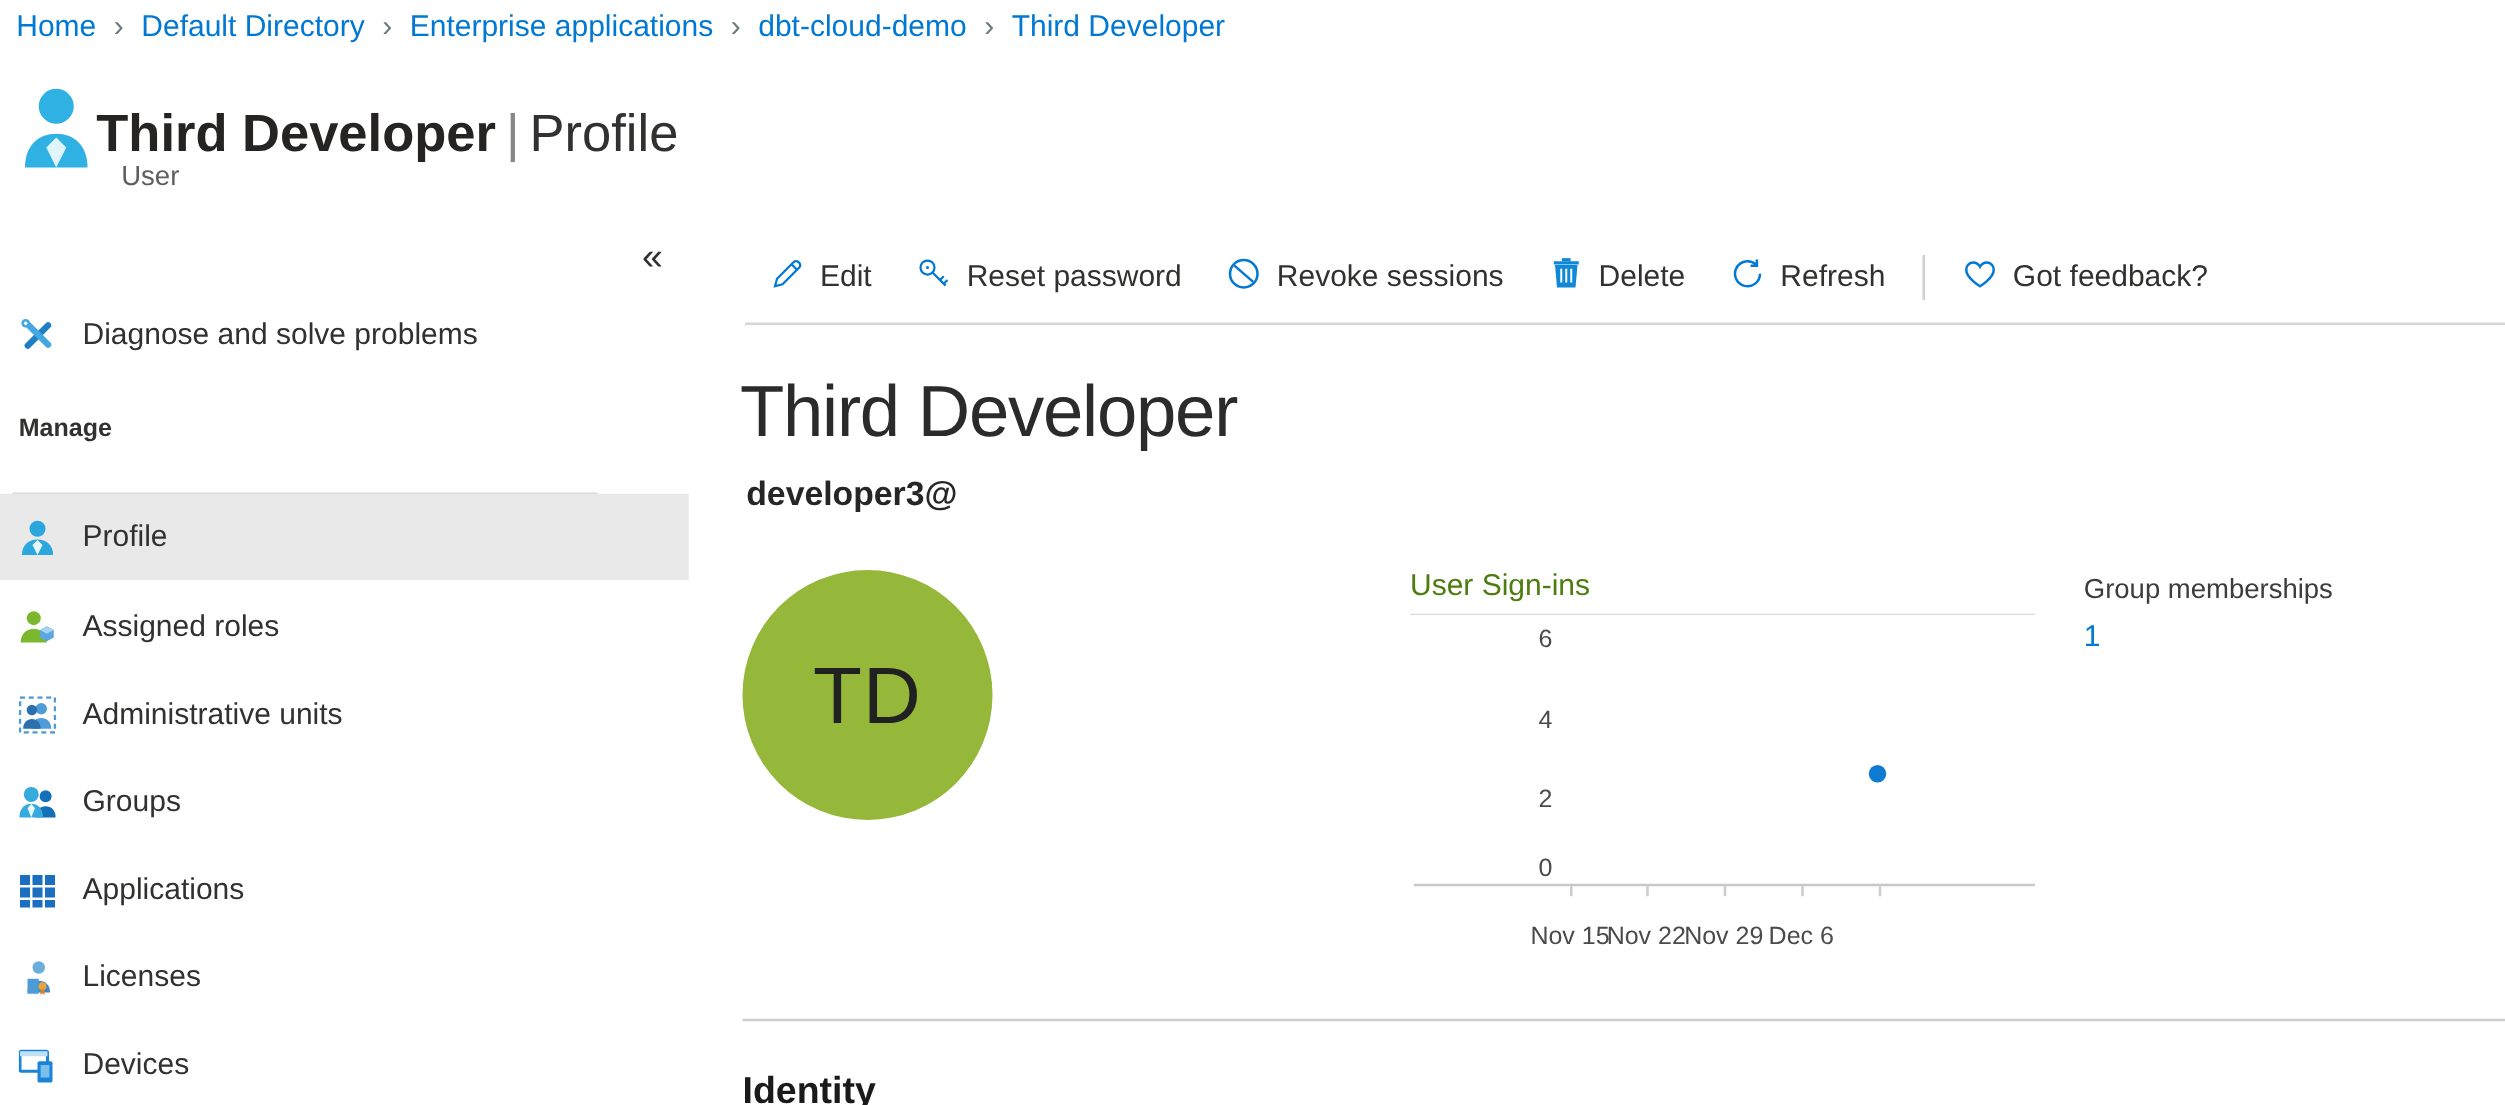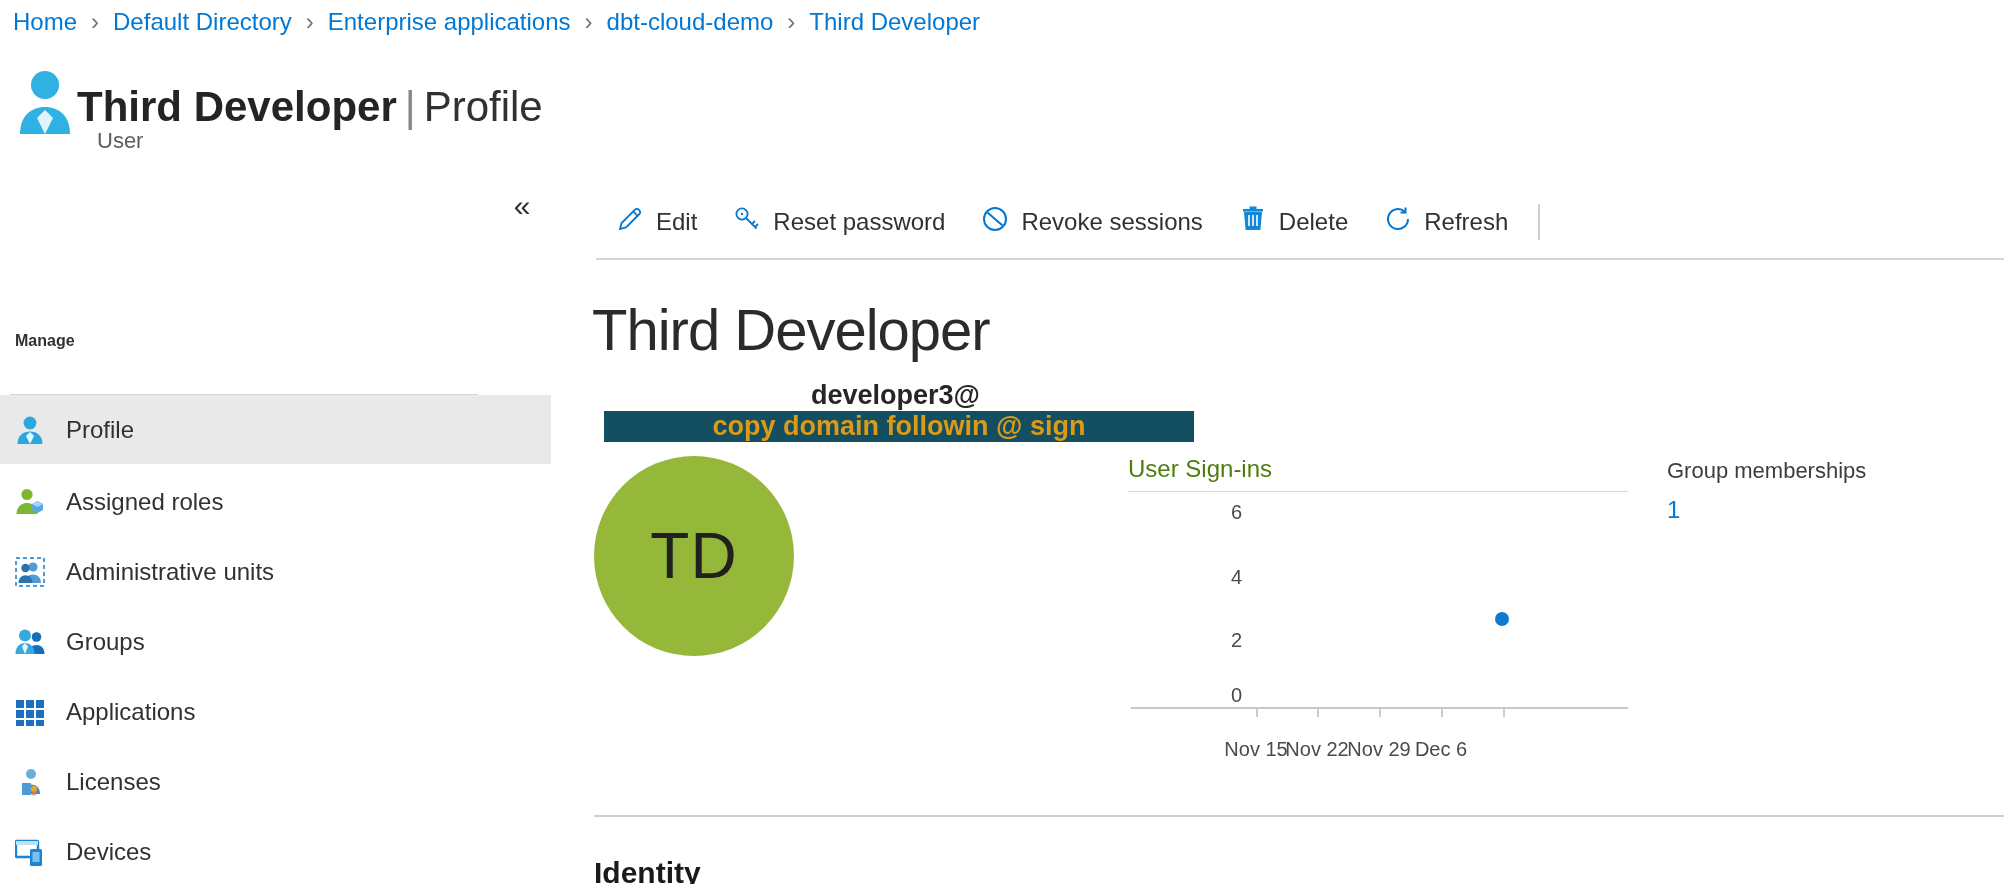--- a/index.html
+++ b/index.html
@@ -17,21 +17,21 @@
   .page-title .bold{font-weight:700;}
   .page-title .pipe{color:#8a8886;font-weight:300;padding:0 8px;}
   .page-title .suffix{font-weight:400;color:#323130;}
   .page-subtitle{position:absolute;left:97px;top:128px;font-size:22px;color:#605e5c;}
   
   .collapse-btn{position:absolute;left:500px;top:186px;width:44px;height:40px;font-size:30px;color:#323130;
     display:flex;align-items:center;justify-content:center;cursor:pointer;background:none;border:none;}
   .nav-item{position:absolute;left:0;width:551px;height:70px;display:flex;align-items:center;cursor:pointer;font-size:24px;color:#323130;}
   .nav-item .ico{width:30px;height:30px;margin-left:15px;margin-right:21px;flex:0 0 30px;}
   .nav-item.selected{background:#e9e9e9;}
-  .nav-section{position:absolute;left:15px;top:332px;font-size:16px;font-weight:700;color:#323130;}
+  .nav-section{position:absolute;left:15px;top:332px;font-size:20px;font-weight:700;color:#323130;}
   .nav-divider{position:absolute;left:10px;top:394px;width:468px;height:0;border-top:2px solid #d6d6d6;}
   
   .toolbar{position:absolute;left:610px;top:196px;height:52px;display:flex;align-items:center;gap:24px;}
   .tb-btn{display:flex;align-items:center;gap:12px;font-size:24px;color:#323130;cursor:pointer;background:none;border:none;font-family:inherit;}
   .tb-btn svg{width:28px;height:28px;}
   .tb-sep{width:0;height:36px;border-left:2px solid #d2d0ce;}
   .toolbar-divider{position:absolute;left:596px;top:258px;width:1408px;border-top:2px solid #d6d6d6;}
   
   .main-h1{position:absolute;left:592px;top:296px;font-size:58px;font-weight:400;color:#2b2b2b;letter-spacing:-1px;}
   .email-row{position:absolute;left:597px;top:380px;height:45px;display:flex;align-items:center;flex-direction:column;}
@@ -80,20 +80,31 @@
       <path d="M27 40l-8 8 8 16 8-16z" fill="#dff4fb"></path>
     </svg>
   </div>
   <h1 class="page-title"><span class="bold">Third Developer</span><span class="pipe">|</span><span class="suffix">Profile</span></h1>
   <div class="page-subtitle">User</div>
 
   <button class="collapse-btn">
     <span>«</span>
   </button>
 
+  <div class="nav-item" style="top:233px">
+    <span class="ico">
+      <svg viewBox="0 0 30 30">
+        <rect x="13" y="1" width="5" height="28" rx="2.4" fill="#1f7fc4" transform="rotate(45 15 15)"></rect>
+        <rect x="13" y="1" width="5" height="28" rx="2.4" fill="#45a7e0" transform="rotate(-45 15 15)"></rect>
+        <circle cx="5.5" cy="5.5" r="3.4" fill="#45a7e0"></circle>
+        <circle cx="5.5" cy="5.5" r="1.4" fill="#ffffff"></circle>
+      </svg>
+    </span>
+    <span>Diagnose and solve problems</span>
+  </div>
 
   <div class="nav-section">Manage</div>
   <div class="nav-divider"></div>
 
   <div class="nav-item selected" style="top:395px;height:69px">
     <span class="ico">
       <svg viewBox="0 0 30 30">
         <circle cx="15" cy="8" r="6.4" fill="#2ca7dd"></circle>
         <path d="M2.5 29c0-8 5.5-12.4 12.5-12.4S27.5 21 27.5 29z" fill="#2ca7dd"></path>
         <path d="M15 17l-4 4 4 8 4-8z" fill="#e8f7fc"></path>
@@ -235,30 +246,35 @@
         <svg viewBox="0 0 28 28" width="28" height="28" fill="none" stroke="#0078d4" stroke-width="2">
           <path d="M24 14a10 10 0 1 1-3.2-7.3"></path>
           <path d="M21.5 2.5v5h-5" fill="none"></path>
         </svg>
       </span>
       <span>Refresh</span>
     </button>
 
     <div class="tb-sep"></div>
 
+    <button class="tb-btn">
+      <span>
+        <svg viewBox="0 0 28 28" width="28" height="28" fill="none" stroke="#0078d4" stroke-width="2">
+          <path d="M14 24S3 17.5 3 10.5A5.5 5.5 0 0 1 8.5 5c2.4 0 4.4 1.4 5.5 3.4C15.1 6.4 17.1 5 19.5 5A5.5 5.5 0 0 1 25 10.5C25 17.5 14 24 14 24z"></path>
+        </svg>
+      </span>
+      <span>Got feedback?</span>
+    </button>
   </div>
   <div class="toolbar-divider"></div>
 
   <div class="main-h1">Third Developer</div>
 
   <div class="email-row">
     <span class="email-prefix">developer3@</span>
-    <span class="redaction">
-      <span>copy domain followin @ sign</span>
-    </span>
   </div>
 
   <div class="avatar">
     <span>TD</span>
   </div>
 
   <a class="chart-title">User Sign-ins</a>
   <div class="chart-title-underline"></div>
 
   <span class="ytick" style="top:512px">6</span>

